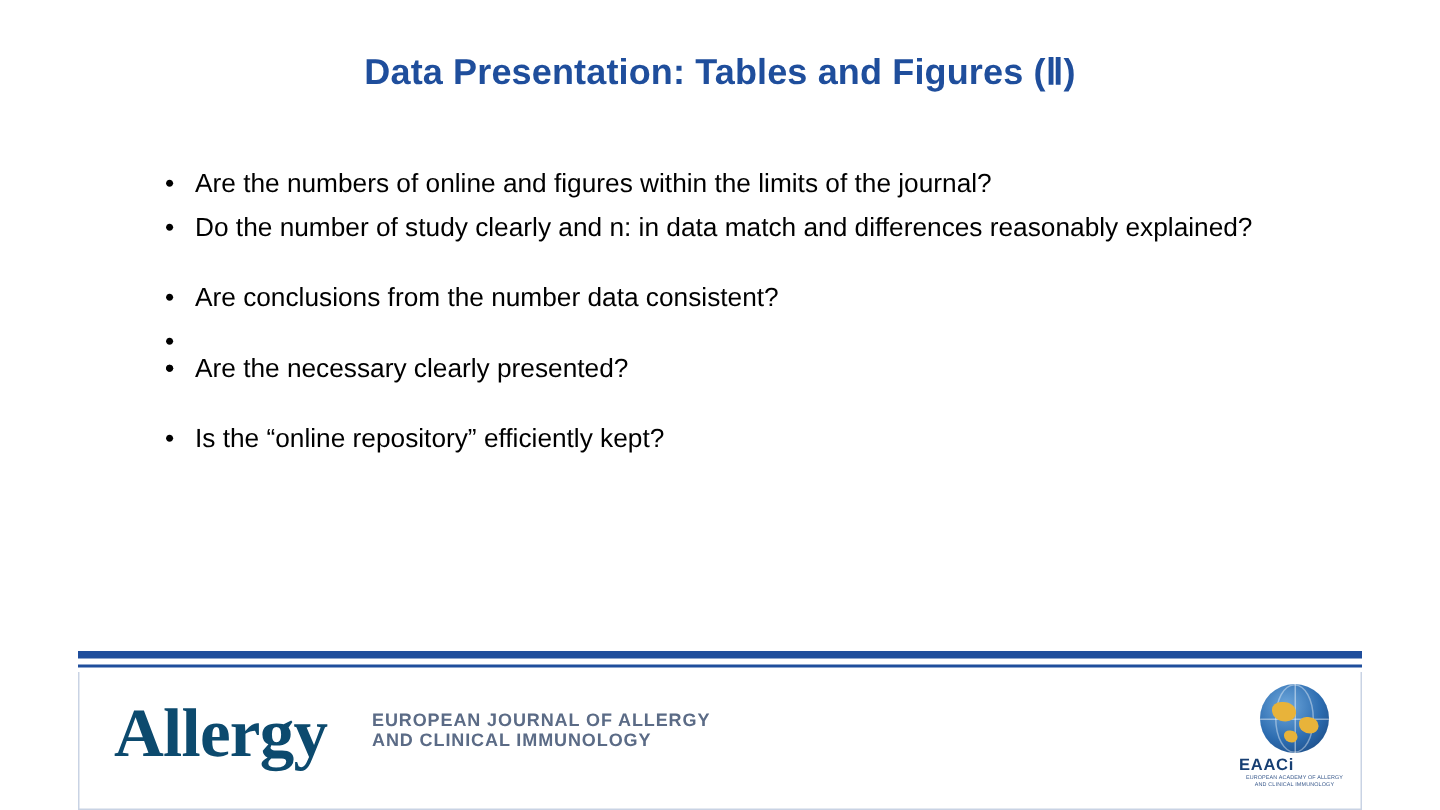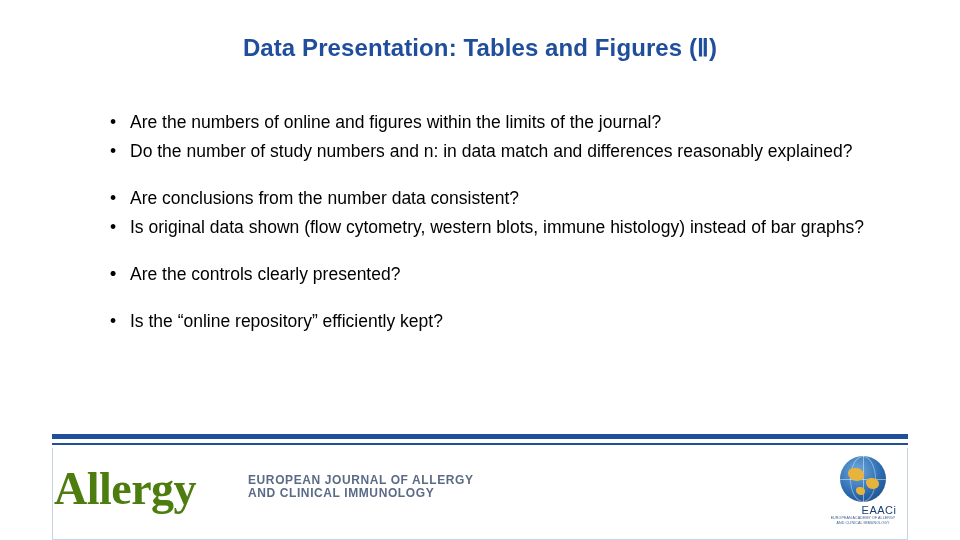--- a/index.html
+++ b/index.html
@@ -89,26 +89,26 @@
     width: 856px;
     height: 92px;
     background: #ffffff;
     border-left: 1px solid #c9d3e4;
     border-right: 1px solid #c9d3e4;
     border-bottom: 1px solid #c9d3e4;
     box-sizing: border-box;
   }
   .allergy-wordmark {
     position: absolute;
-    left: 54px;
+    left: 76px;
     top: 28px;
     font-family: "Liberation Serif", serif;
     font-size: 46px;
     font-weight: bold;
-    color: #4d7c0f;
+    color: #0c4a6e;
     letter-spacing: -0.5px;
   }
   .journal-sub {
     position: absolute;
     left: 248px;
     top: 40px;
     font-size: 12px;
     font-weight: bold;
     line-height: 13px;
     color: #5b6b86;
@@ -161,26 +161,26 @@
   .eaaci-globe .land {
     position: absolute;
     background: #e8b33a;
     border-radius: 40% 55% 45% 60%;
   }
   .eaaci-globe .land.a { left: 8px; top: 12px; width: 16px; height: 13px; }
   .eaaci-globe .land.b { left: 26px; top: 22px; width: 13px; height: 11px; }
   .eaaci-globe .land.c { left: 16px; top: 31px; width: 9px; height: 8px; }
   .eaaci-text {
     position: absolute;
-    left: 16px;
+    left: 0;
     top: 48px;
     width: 74px;
-    text-align: center;
+    text-align: left;
     font-size: 11px;
-    font-weight: normal;
+    font-weight: bold;
     color: #173f73;
     letter-spacing: 0.5px;
   }
   .eaaci-tag {
     position: absolute;
     left: 0;
     top: 60px;
     width: 74px;
     text-align: center;
     font-size: 3.6px;
@@ -198,45 +198,44 @@
 
   <div class="bullets">
 
     <div class="bullet-group">
       <div class="bullet">
         <span class="dot">•</span>
         <span>Are the numbers of online and figures within the limits of the journal?</span>
       </div>
       <div class="bullet">
         <span class="dot">•</span>
-        <span>Do the number of study numbers and n: in data match and differences reasonably explained?</span>
+        <span>Do the number of study clearly and n: in data match and differences reasonably explained?</span>
       </div>
     </div>
 
     <div class="bullet-group">
       <div class="bullet">
         <span class="dot">•</span>
         <span>Are conclusions from the number data consistent?</span>
       </div>
       <div class="bullet">
         <span class="dot">•</span>
-        <span>Is original data shown (flow cytometry, western blots, immune histology) instead of bar graphs?</span>
-      </div>
-    </div>
-
-    <div class="bullet-group">
-      <div class="bullet">
-        <span class="dot">•</span>
-      </div>
-    </div>
-
-    <div class="bullet-group">
-      <div class="bullet">
-        <span class="dot">•</span>
-        <span>Are the controls clearly presented?</span>
+      </div>
+    </div>
+
+    <div class="bullet-group">
+      <div class="bullet">
+        <span class="dot">•</span>
+      </div>
+    </div>
+
+    <div class="bullet-group">
+      <div class="bullet">
+        <span class="dot">•</span>
+        <span>Are the necessary clearly presented?</span>
       </div>
     </div>
 
     <div class="bullet-group tight">
       <div class="bullet">
         <span class="dot">•</span>
         <span>Is the “online repository” efficiently kept?</span>
       </div>
     </div>
 

